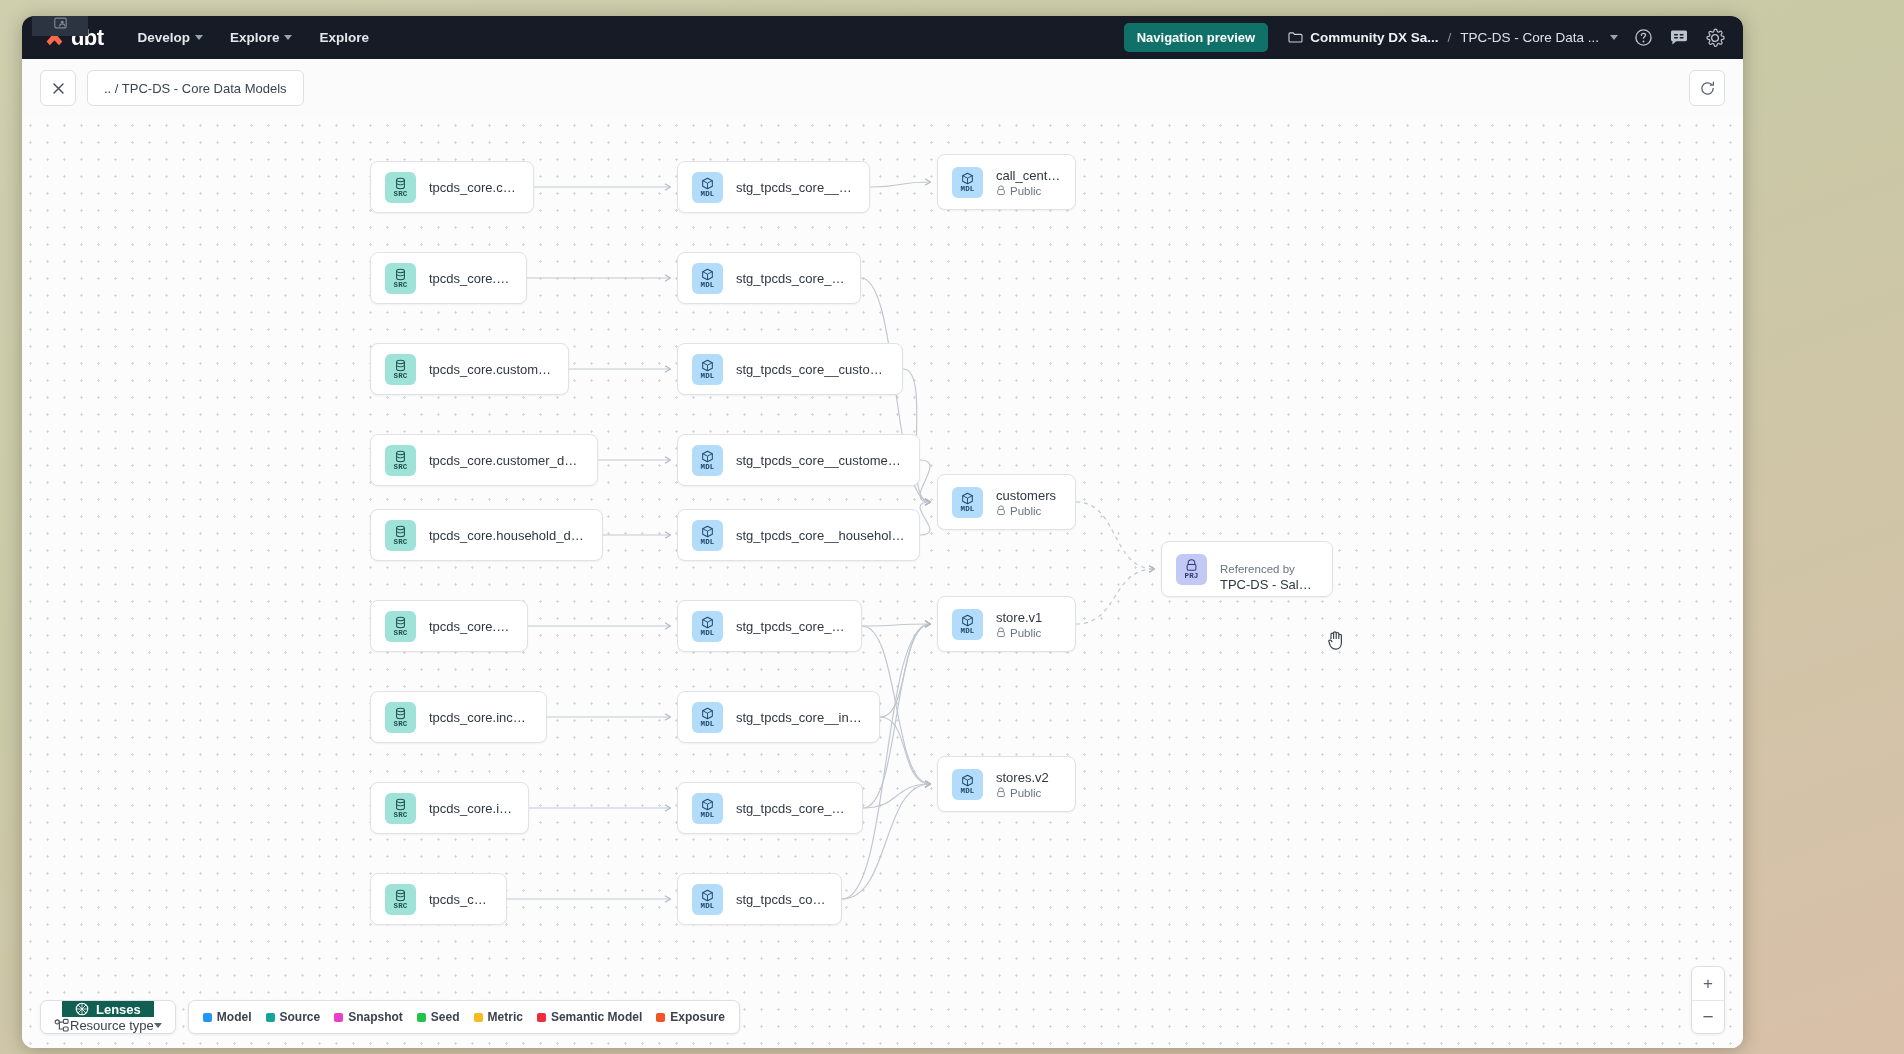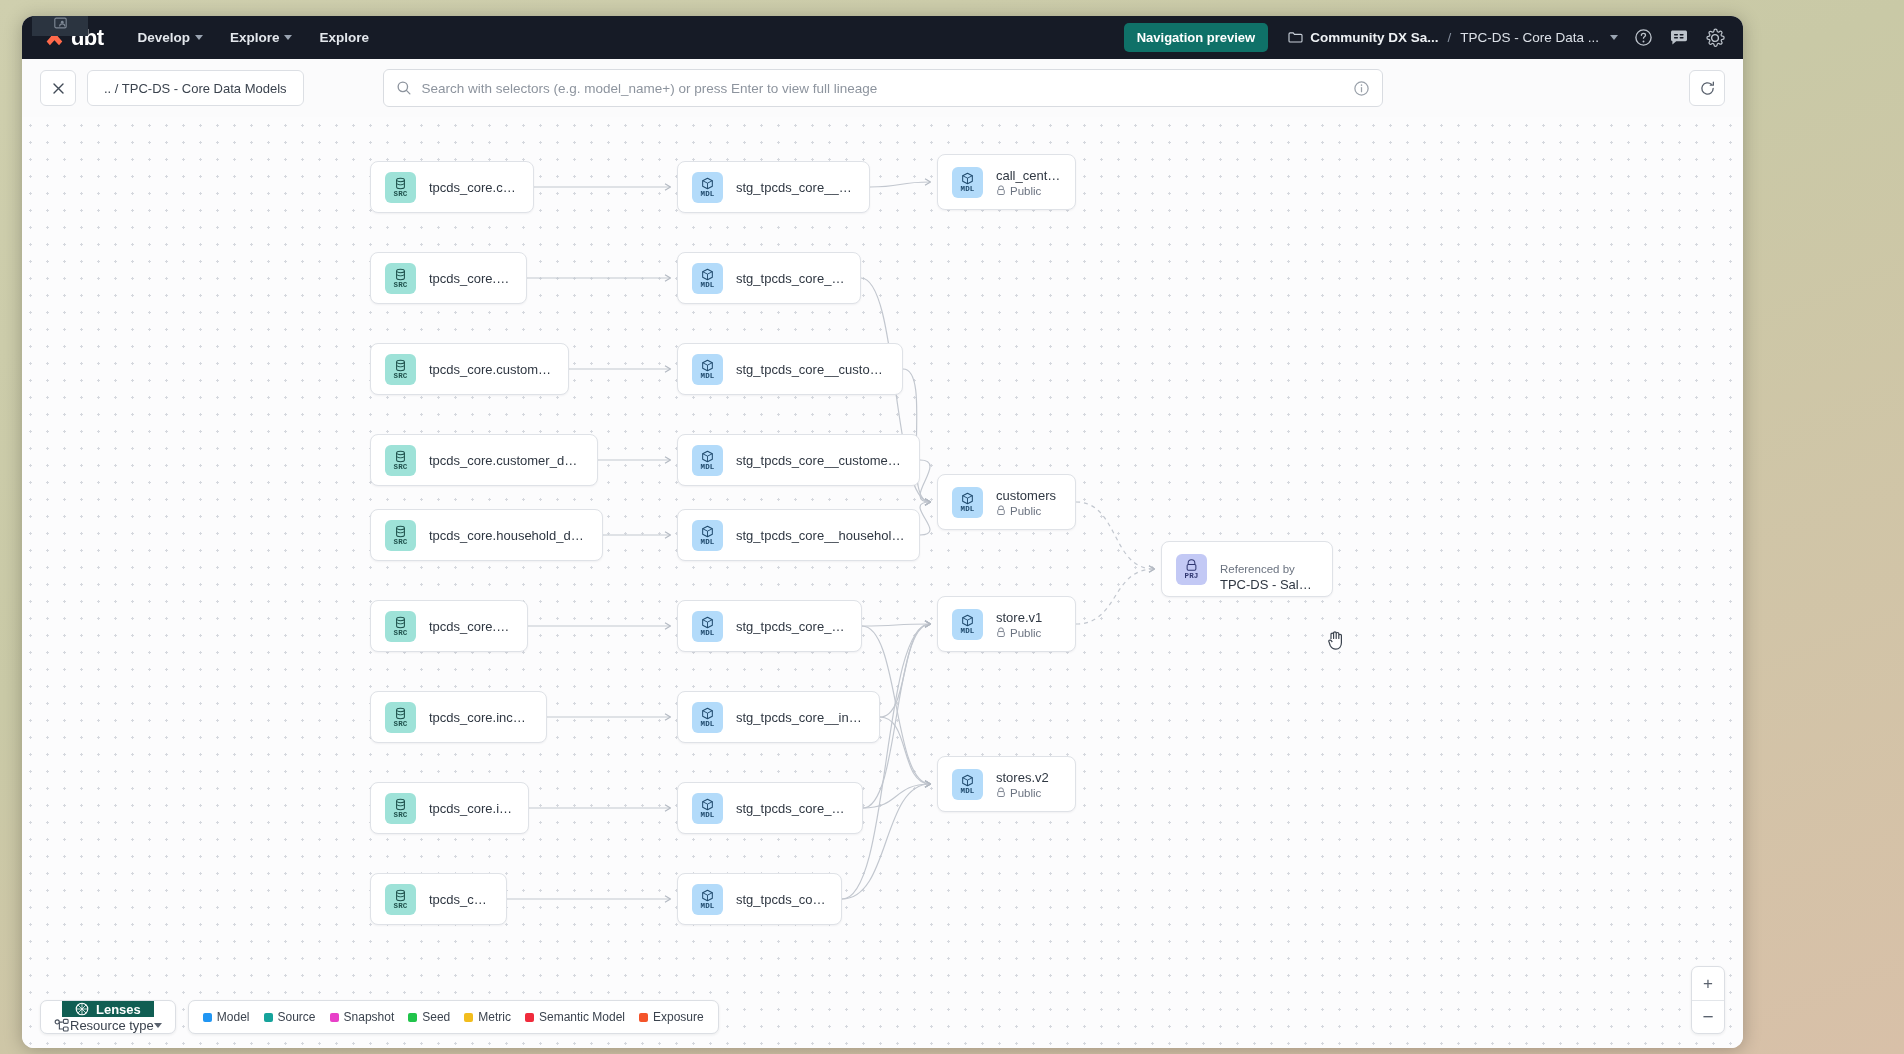--- a/index.html
+++ b/index.html
@@ -320,20 +320,21 @@
     padding: 0 14px;
     box-shadow: 0 1px 3px rgba(20,25,35,.07);
   }
   .legend-item {
     display: flex;
     align-items: center;
     gap: 5px;
     font-size: 12px;
     color: #3b434e;
     white-space: nowrap;
+    font-weight: bold;
   }
   .legend-swatch { width: 9px; height: 9px; border-radius: 2px; flex: 0 0 9px; }
 
   
   #zoom-controls {
     position: absolute;
     right: 18px;
     bottom: 14px;
     width: 34px;
     background: #fff;
@@ -437,32 +438,20 @@
       <div class="tb-btn">
         <svg width="15" height="15" viewBox="0 0 16 16">
           <path d="M3.2 3.2 L12.8 12.8 M12.8 3.2 L3.2 12.8" stroke="#414a56" stroke-width="1.5" stroke-linecap="round"></path>
         </svg>
       </div>
 
       <div class="tb-btn" id="breadcrumb-pill">
         <span>.. / TPC-DS - Core Data Models</span>
       </div>
 
-      <div id="search-wrap">
-        <svg width="16" height="16" viewBox="0 0 18 18" fill="none">
-          <circle cx="7.7" cy="7.7" r="5.3" stroke="#8d949e" stroke-width="1.5"></circle>
-          <path d="M11.7 11.7 L15.6 15.6" stroke="#8d949e" stroke-width="1.5" stroke-linecap="round"></path>
-        </svg>
-        <input id="search-input" type="text" placeholder="Search with selectors (e.g. model_name+) or press Enter to view full lineage" style="">
-        <svg width="17" height="17" viewBox="0 0 18 18" fill="none" style="cursor:pointer">
-          <circle cx="9" cy="9" r="7" stroke="#9aa1aa" stroke-width="1.3"></circle>
-          <path d="M9 5.4v.1" stroke="#9aa1aa" stroke-width="1.6" stroke-linecap="round"></path>
-          <path d="M9 8v4.4" stroke="#9aa1aa" stroke-width="1.3" stroke-linecap="round"></path>
-        </svg>
-      </div>
 
       <div class="tb-btn" id="refresh-btn">
         <svg width="17" height="17" viewBox="0 0 18 18" fill="none">
           <path d="M15 9a6 6 0 11-1.9-4.4" stroke="#5a626e" stroke-width="1.4" stroke-linecap="round"></path>
           <path d="M15.2 2.3v3.2h-3.2" stroke="#5a626e" stroke-width="1.4" stroke-linecap="round" stroke-linejoin="round"></path>
         </svg>
       </div>
     </div>
 
     <div id="canvas">

